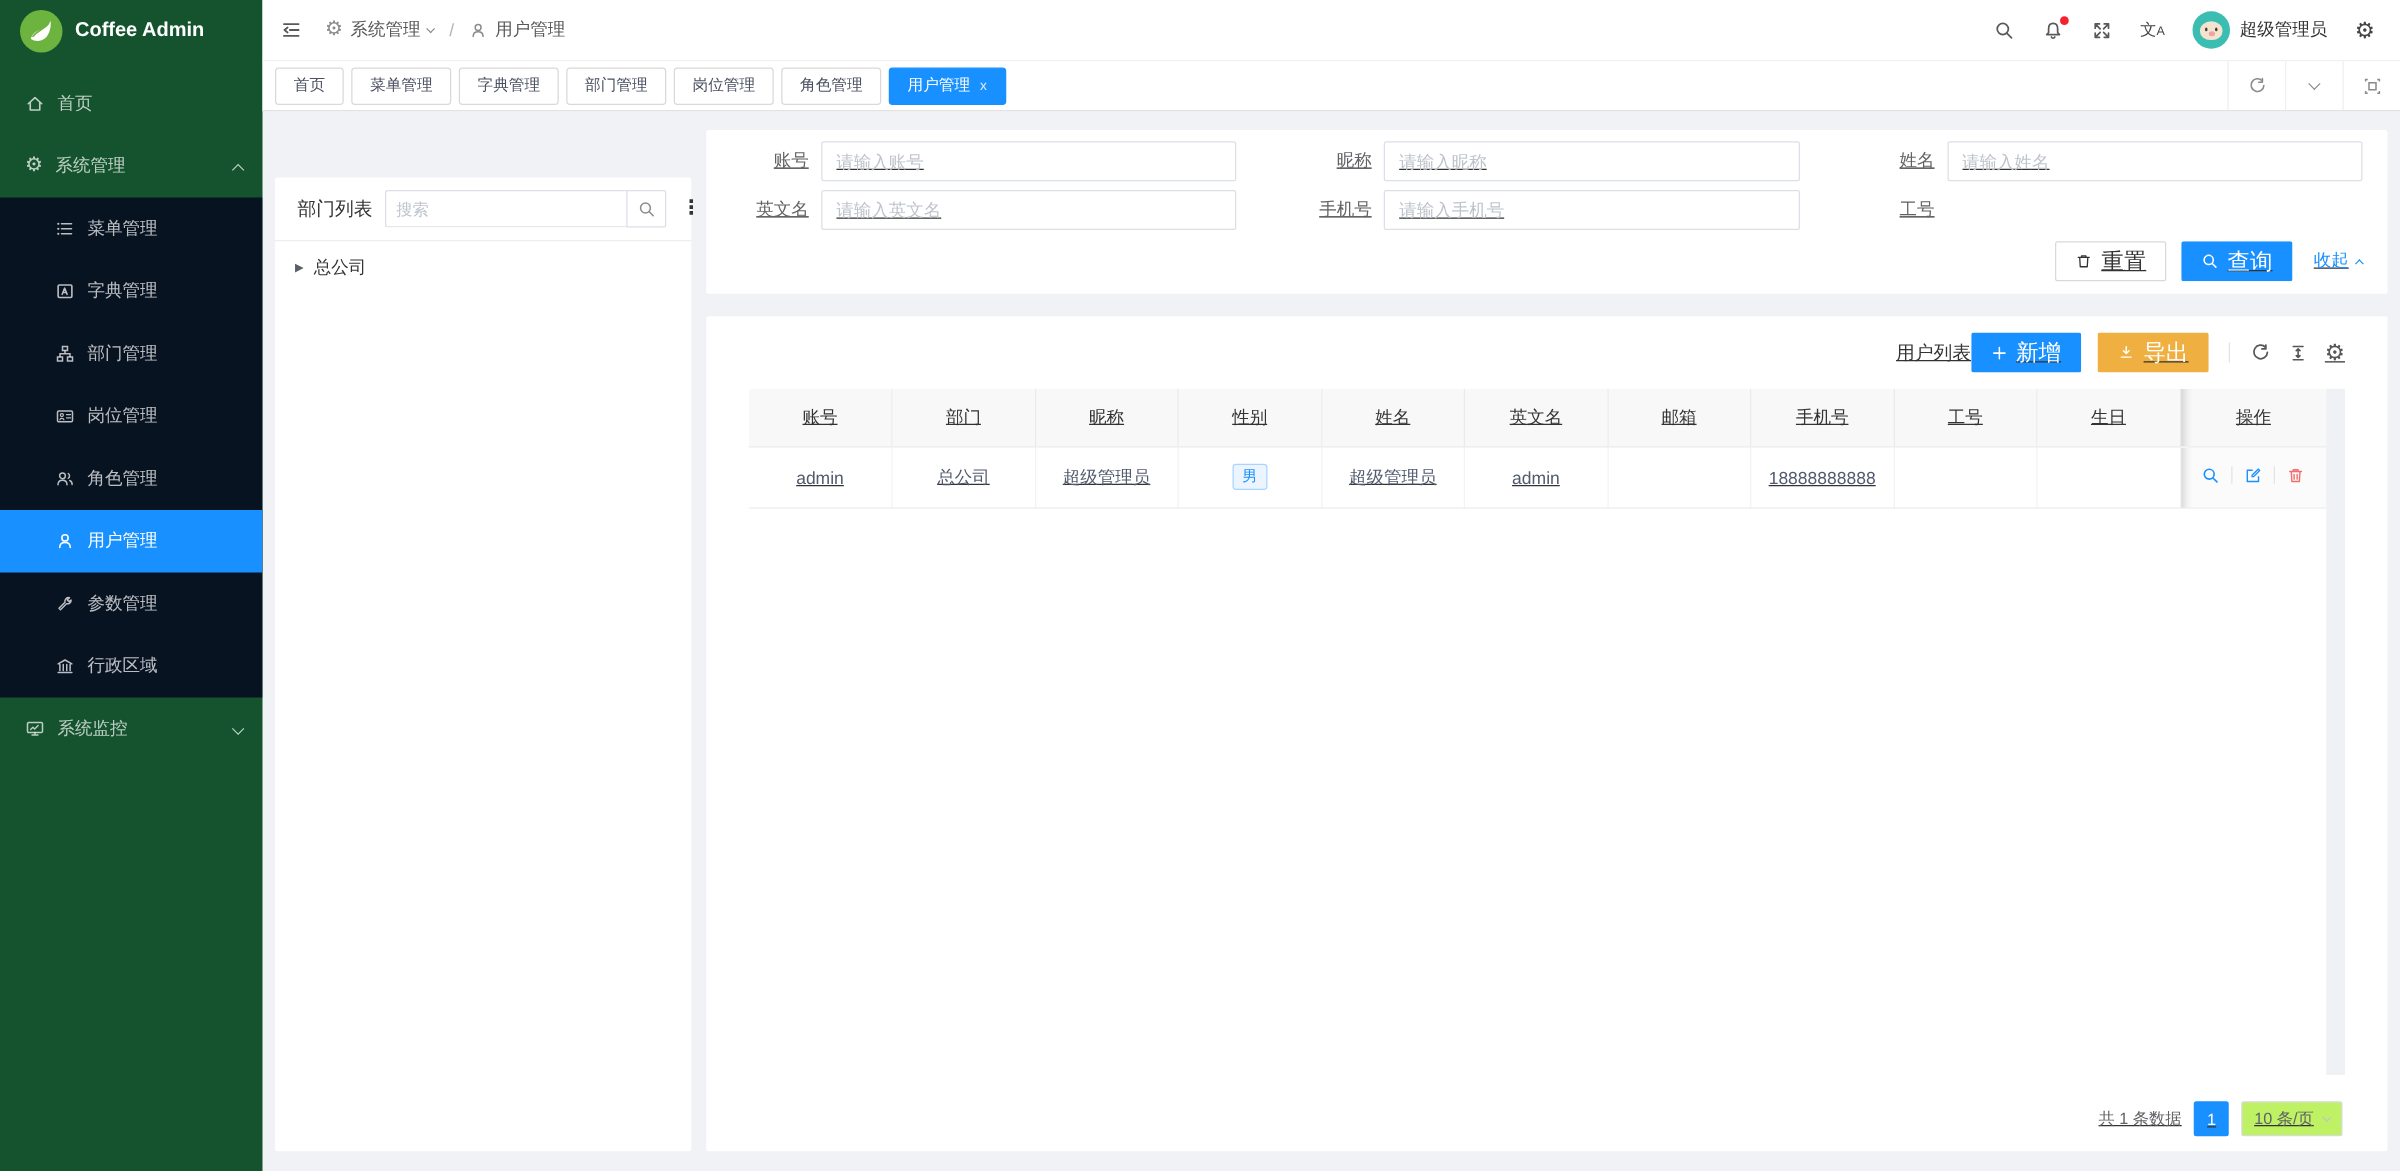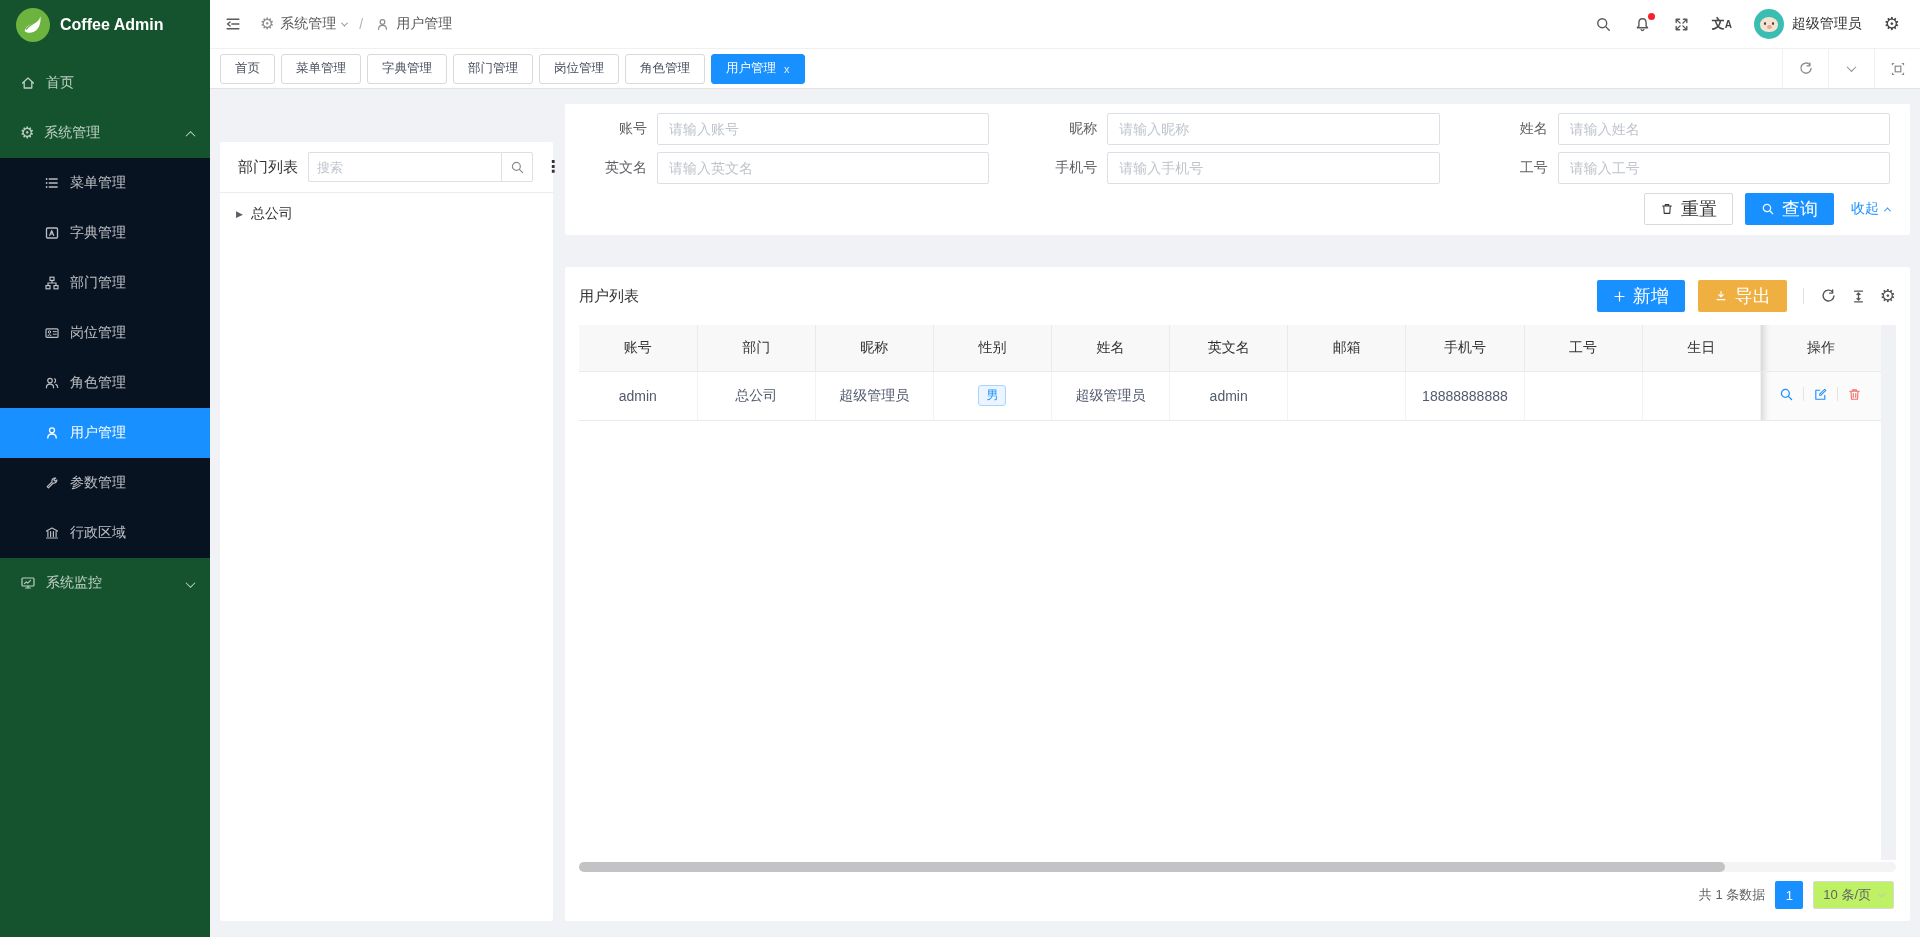--- a/index.html
+++ b/index.html
@@ -30,21 +30,21 @@
 
   .topbar { height:49px; background:#fff; display:flex; align-items:center; padding:0 20px 0 14px; border-bottom:1px solid #f0f0f0; }
   .topbar .ic { color:#595959; }
   .collapse-btn { margin-right:18px; color:#333; cursor:pointer; display:flex; }
   .crumb { display:flex; align-items:center; gap:6px; color:#595959; }
   .crumb .sep { color:#b3b3b3; margin:0 6px; }
   .gear-glyph { font-size:16px; line-height:1; color:#8c8c8c; }
   .topbar-right { margin-left:auto; display:flex; align-items:center; gap:22px; }
   .icon-btn { cursor:pointer; display:flex; align-items:center; position:relative; color:#454545; }
   .badge-dot { position:absolute; top:-3px; right:-4px; width:7px; height:7px; background:#f5222d; border-radius:50%; }
-  .trans-ic { font-size:13px; color:#454545; font-weight:bold; }
+  .trans-ic { font-size:13px; color:#454545; font-weight:normal; }
   .trans-ic small { font-size:10px; }
   .user-chip { display:flex; align-items:center; gap:8px; cursor:pointer; }
   .avatar { width:30px; height:30px; border-radius:50%; background:#3bbdb2; position:relative; overflow:hidden; }
   .avatar .face { position:absolute; left:6px; top:8px; width:18px; height:15px; background:#f3e3cf; border-radius:50% 50% 46% 46%; }
   .avatar .eye { position:absolute; top:13px; width:2px; height:3px; background:#4a3b32; border-radius:50%; }
   .avatar .eye.l { left:10px; } .avatar .eye.r { left:18px; }
   .avatar .snout { position:absolute; left:13px; top:16px; width:5px; height:4px; background:#e8a7a0; border-radius:50%; }
   .username { font-size:14px; color:#333; }
 
   
@@ -65,38 +65,38 @@
   .dept-title { font-size:15px; color:#333; white-space:nowrap; }
   .dept-search { display:flex; flex:1; }
   .dept-search input { flex:1; min-width:0; height:30px; border:1px solid #dcdfe6; border-right:none; border-radius:2px 0 0 2px; padding:0 8px; font-size:13px; color:#606266; outline:none; }
   .dept-search-btn { width:32px; height:30px; border:1px solid #dcdfe6; border-radius:0 2px 2px 0; background:#fff; display:flex; align-items:center; justify-content:center; color:#8c8c8c; cursor:pointer; }
   .dots-v { font-size:16px; font-weight:bold; color:#333; cursor:pointer; line-height:1; padding:0 2px; }
   .tree { padding:12px 16px; }
   .tree-node { display:flex; align-items:center; gap:8px; font-size:14px; color:#333; cursor:pointer; }
   .tree-caret { font-size:9px; color:#5a5e66; }
 
   
-  .right-col { flex:1; min-width:0; display:flex; flex-direction:column; gap:32px; }
+  .right-col { flex:1; min-width:0; display:flex; flex-direction:column; gap:18px;text-decoration:underline; }
 
   
   .form-card { padding:9px 20px 10px; }
   .form-grid { display:grid; grid-template-columns:1fr 1fr 1fr; column-gap:46px; row-gap:7px; }
   .form-item { display:flex; align-items:center; }
   .form-label { width:72px; flex:0 0 72px; text-align:right; padding-right:10px; color:#606266; font-size:14px; white-space:nowrap; }
   .form-item input { flex:1; min-width:0; height:32px; border:1px solid #dcdfe6; border-radius:2px; padding:0 11px; font-size:14px; color:#606266; outline:none; }
   input::placeholder { color:#bfc4cc; }
   .form-actions { display:flex; justify-content:flex-end; align-items:center; gap:12px; margin-top:9px; }
   .btn { height:32px; padding:0 15px; border-radius:2px; font-size:18px; display:inline-flex; align-items:center; gap:7px; cursor:pointer; border:1px solid transparent; white-space:nowrap; }
   .btn-default { background:#fff; border-color:#d9d9d9; color:#333; }
   .btn-primary { background:#1890ff; color:#fff; }
   .btn-warning { background:#efb041; color:#fff; }
   .collapse-link { color:#1890ff; font-size:14px; display:inline-flex; align-items:center; gap:6px; cursor:pointer; margin-left:5px; }
 
   
-  .table-card { flex:1; min-height:0; display:flex; flex-direction:column; padding:13px 14px 8px; }
+  .table-card { flex:1; min-height:0; display:flex; flex-direction:column; padding:13px 34px 8px;align-items:flex-end; }
   .table-toolbar { display:flex; align-items:center; margin-bottom:13px; }
   .table-title { font-size:15px; color:#333; }
   .toolbar-right { margin-left:auto; display:flex; align-items:center; gap:13px; }
   .toolbar-divider { width:1px; height:16px; background:#e2e2e2; margin:0 3px; }
   .tool-ic { color:#565656; cursor:pointer; display:flex; }
   .gear-glyph.lg { font-size:18px; color:#565656; }
 
   .table-wrap { flex:1; min-height:0; display:flex; }
   .table-scroll { flex:1; min-width:0; display:flex; flex-direction:column; }
   table { width:100%; border-collapse:collapse; table-layout:fixed; }
@@ -364,21 +364,20 @@
             <div class="form-item">
               <label class="form-label">英文名</label>
               <input type="text" placeholder="请输入英文名" style="">
             </div>
             <div class="form-item">
               <label class="form-label">手机号</label>
               <input type="text" placeholder="请输入手机号" style="">
             </div>
             <div class="form-item">
               <label class="form-label">工号</label>
-              <input type="text" placeholder="请输入工号" style="">
             </div>
           </div>
           <div class="form-actions">
             <button class="btn btn-default">
               <svg class="ic" width="14" height="14" viewBox="0 0 16 16">
                   <path d="M3 4.5h10M6 4.5V3h4v1.5M4.3 4.5l.5 8.5h6.4l.5-8.5" fill="none" stroke="currentColor" stroke-width="1.2" stroke-linecap="round" stroke-linejoin="round"></path>
                 </svg>
               <span>重置</span>
             </button>
             <button class="btn btn-primary">

